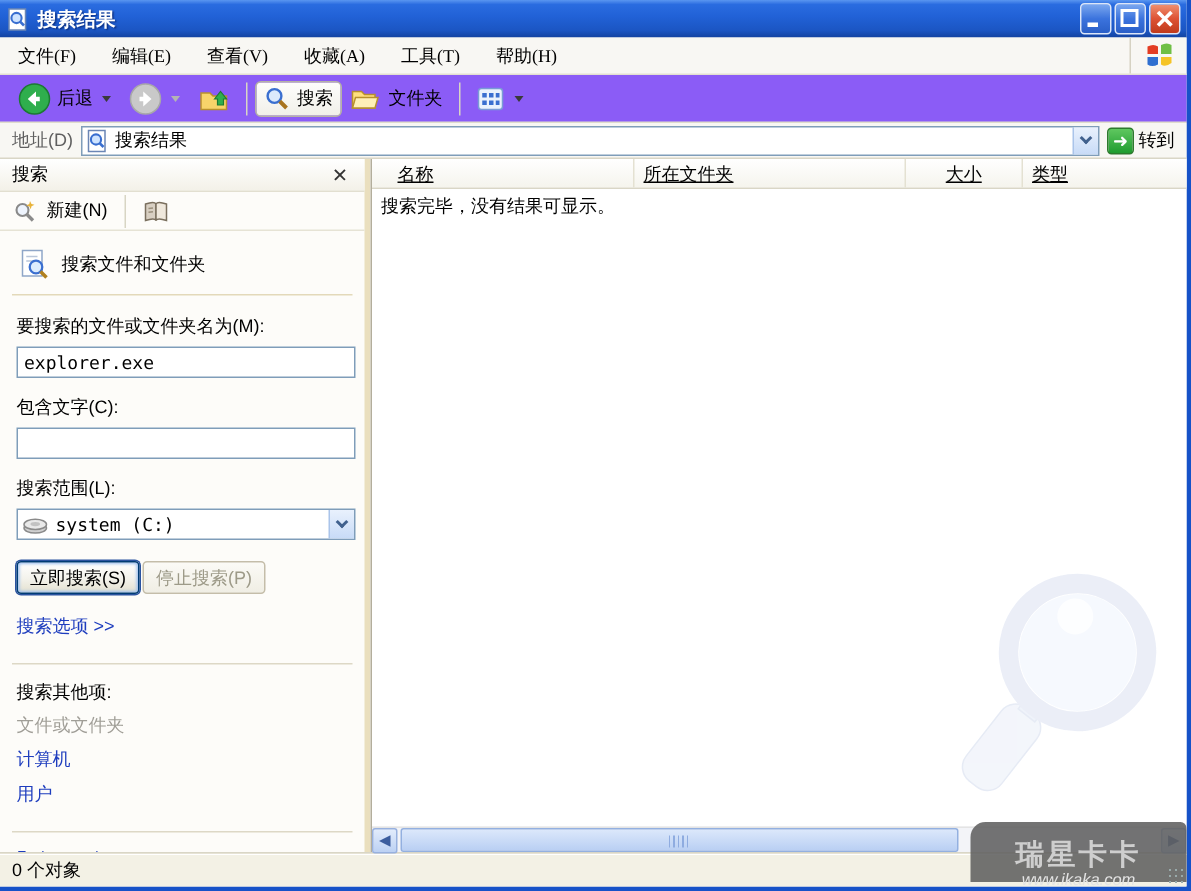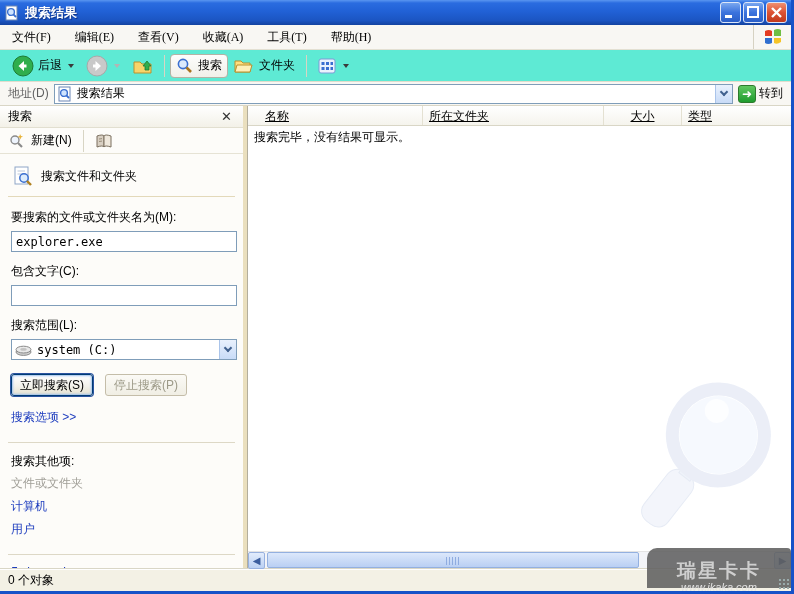--- a/index.html
+++ b/index.html
@@ -21,21 +21,21 @@
   .icon-searchdoc { width:16px; height:16px; display:inline-block; }
 
   
   .menubar { height:25px; flex:0 0 25px; background:#f8f7f3; display:flex; align-items:stretch;
     border-bottom:1px solid #e3e0d2; }
   .menu-item { padding:0 12px; display:flex; align-items:center; cursor:default;font-family:Liberation Serif, serif; }
   .menu-spacer { flex:1; }
   .winlogo-cell { width:38px; border-left:1px solid #d6d2c2; display:flex; align-items:center; justify-content:center; }
 
   
-  .toolbar { height:32px; flex:0 0 32px; background:#5eead4; display:flex; align-items:center;
+  .toolbar { height:32px; flex:0 0 32px; background:#8b5cf6; display:flex; align-items:center;
     padding:0 6px; border-bottom:1px solid #e0ddcd; }
   .tbar-btn { display:flex; align-items:center; gap:4px; padding:2px 5px; border:1px solid transparent; border-radius:3px; }
   .tbar-btn.pressed { border:1px solid #b5b2a5; background:linear-gradient(180deg,#fdfdfc,#f1f0e9); border-radius:4px; }
   .caret { width:0; height:0; border-left:3px solid transparent; border-right:3px solid transparent;
     border-top:4px solid #3a3a3a; margin-left:2px; }
   .caret.dis { border-top-color:#b4b4b4; }
   .vsep { width:1px; height:22px; background:#d8d5c4; margin:0 5px; }
 
   
   .addressbar { height:24px; flex:0 0 24px; background:#f8f7f3; display:flex; align-items:center;
@@ -67,21 +67,21 @@
   .pane-body { flex:1; padding:8px 11px 0 11px; overflow:hidden; }
   .task-head { display:flex; align-items:center; gap:8px; margin:4px 0 10px 2px; }
   .hr-tan { height:1px; background:#e3d9ba; margin:0 -3px 12px -3px; }
   .hr-gray { height:1px; background:#ddd8c6; margin:10px -3px 10px -3px; }
   .fld-label { margin:0 0 5px 0; }
   .xp-input { width:226px; height:21px; border:1px solid #7f9db9; background:#fff; padding:0 4px;
     font-family:"DejaVu Sans Mono","Liberation Mono",monospace; font-size:12px; margin-bottom:11px; display:block; }
   .xp-select { width:226px; height:21px; border:1px solid #7f9db9; background:#fff;
     display:flex; align-items:center; margin-bottom:14px; }
   .xp-select .txt { flex:1; margin-left:5px; font-family:"DejaVu Sans Mono","Liberation Mono",monospace; }
-  .btn-row { display:flex; gap:12px; margin-bottom:13px; }
+  .btn-row { display:flex; gap:2px; margin-bottom:13px; }
   .xp-btn { height:22px; padding:0 8px; border:1px solid #003c74; border-radius:3px;
     background:linear-gradient(180deg,#ffffff,#f3f2eb 55%,#e4e1cf); font-size:12px; }
   .xp-btn.default { box-shadow:0 0 0 1px #2b53a0, inset 0 0 2px 1px #9fc0ee; }
   .xp-btn.disabled { border-color:#c4bda9; color:#9d9a88;
     background:linear-gradient(180deg,#fbfaf6,#f0eee4); }
   a.lnk { color:#1e3dbe; display:inline-block; margin-bottom:6px; cursor:pointer; }
   a.lnk.dis { color:#a09e97; }
   .mono { font-family:"DejaVu Sans Mono","Liberation Mono",monospace; }
 
   

